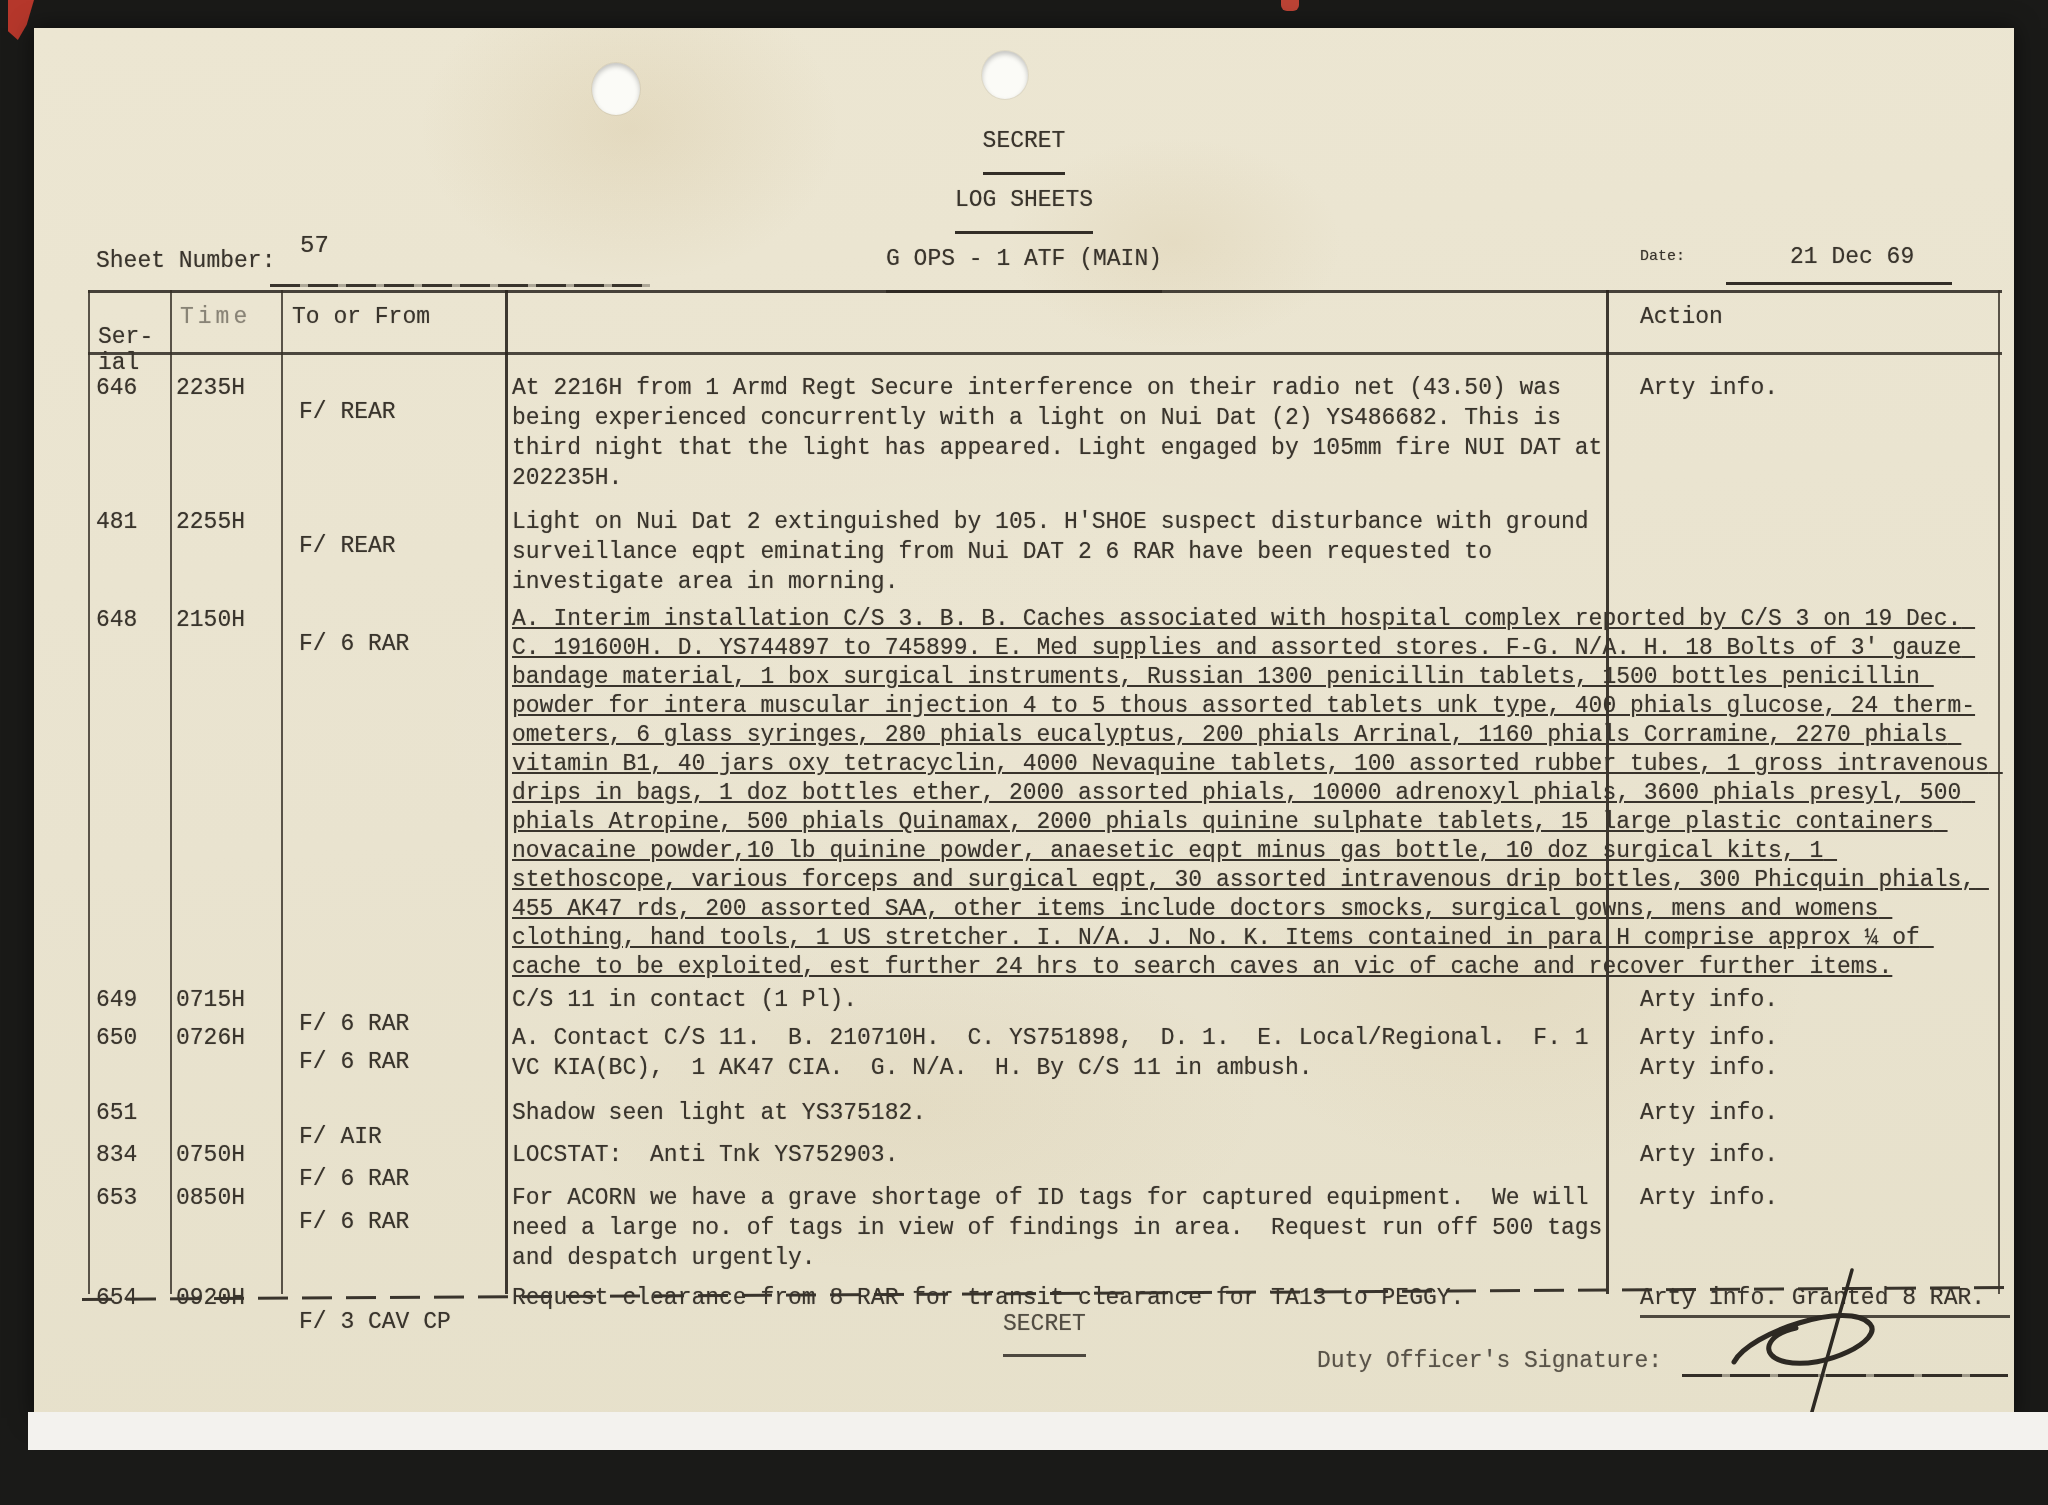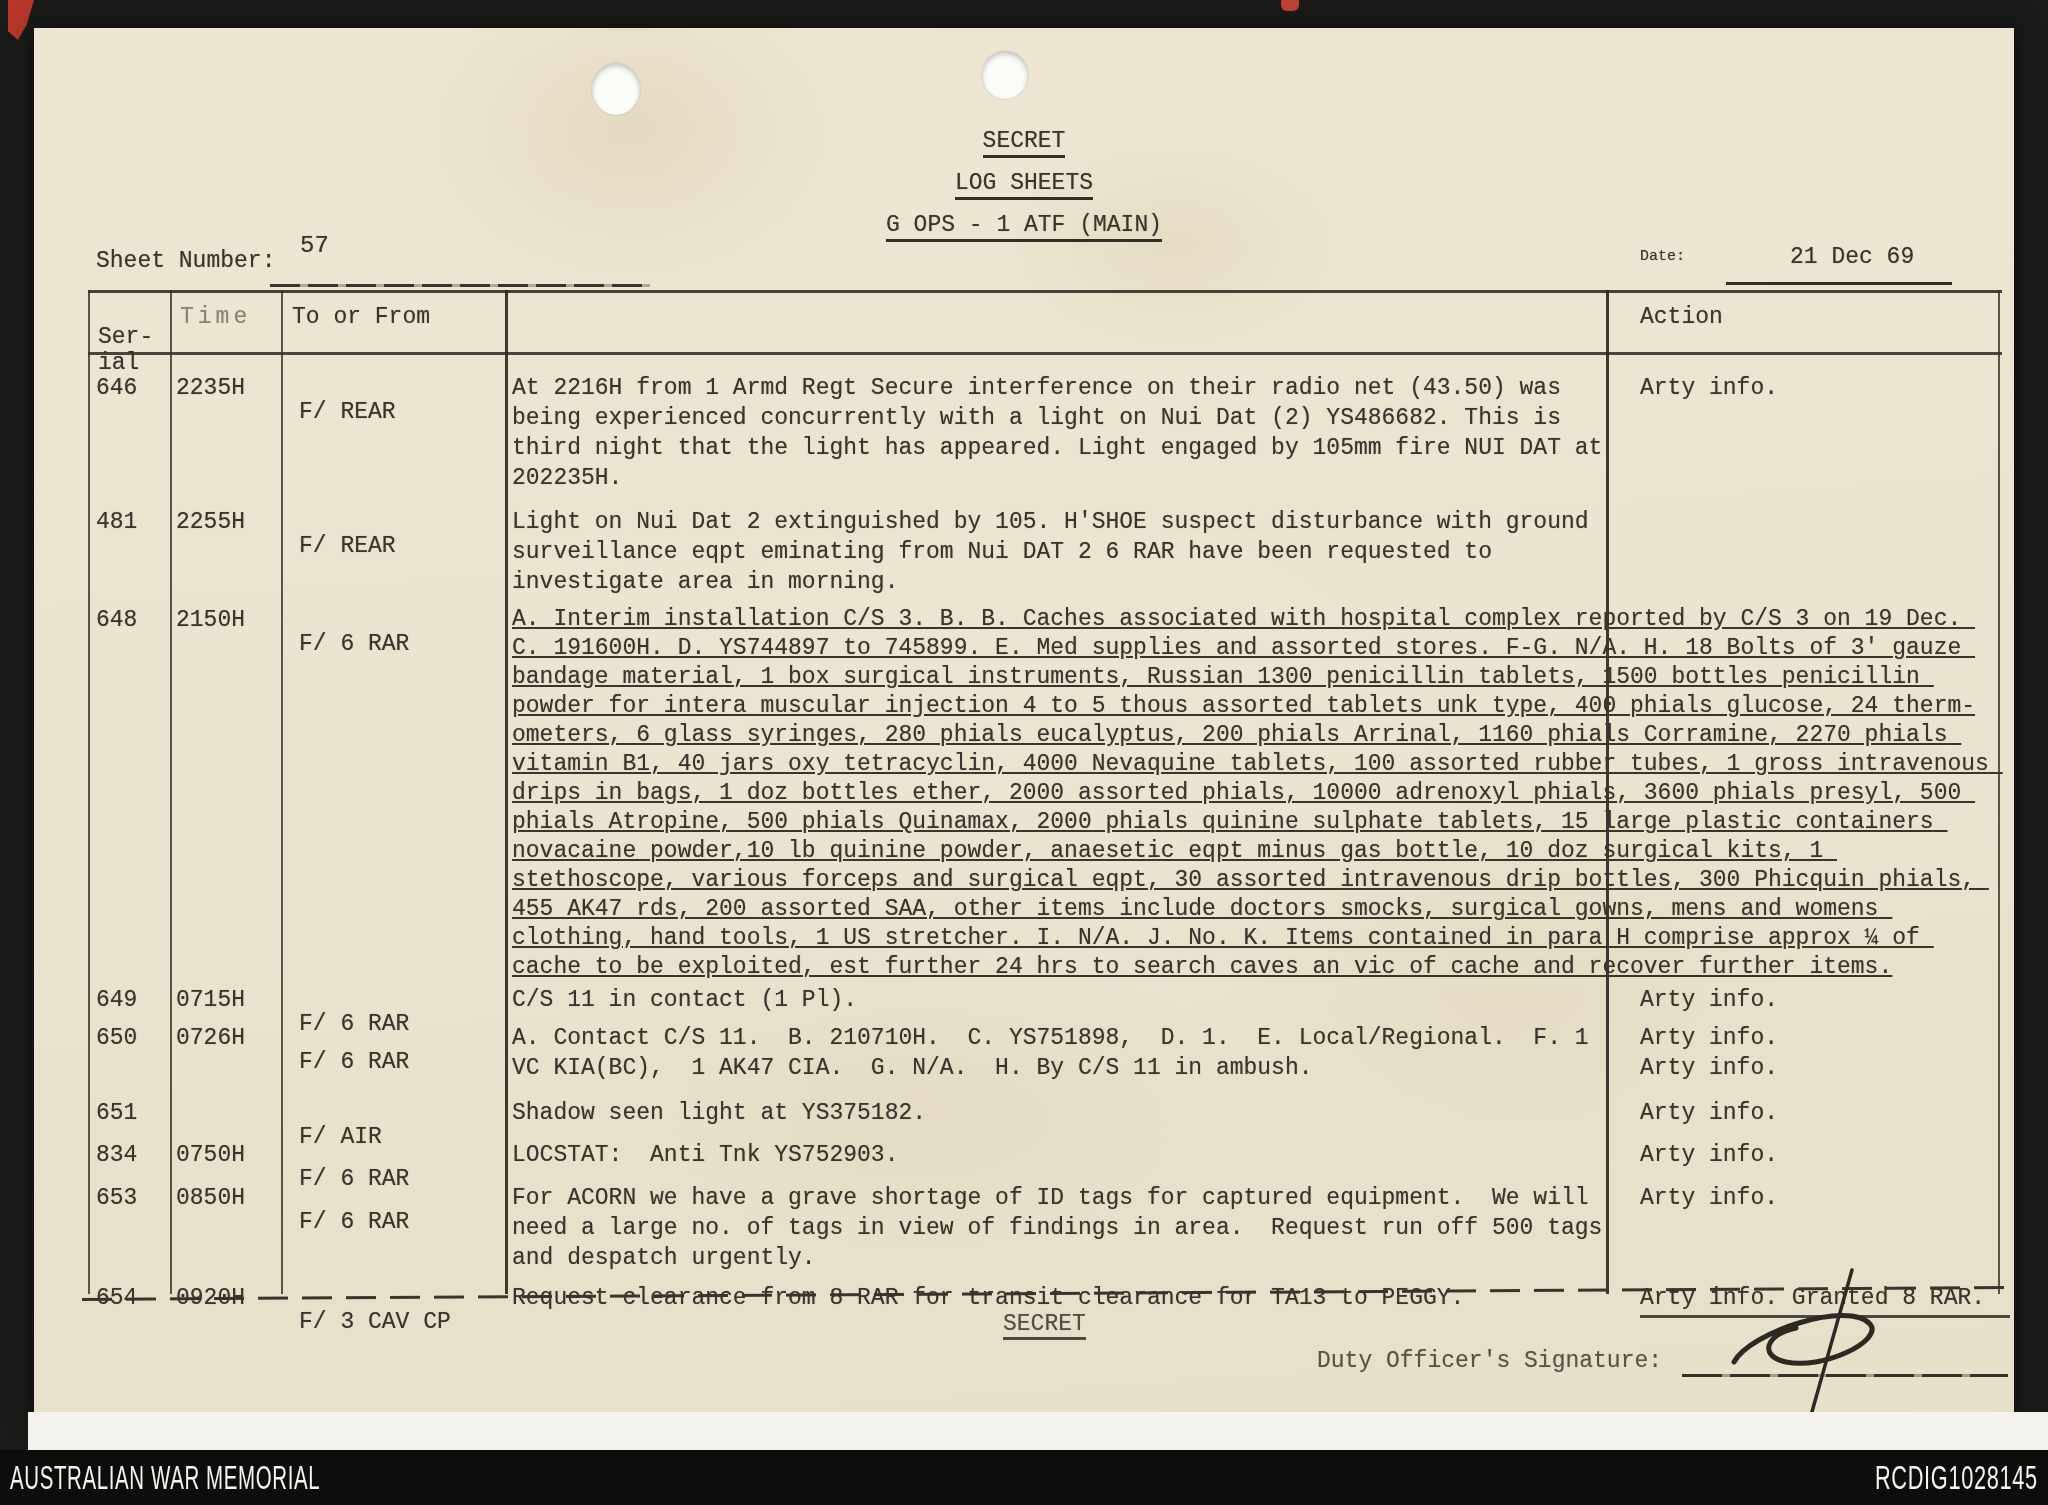--- a/index.html
+++ b/index.html
@@ -15,21 +15,21 @@
       radial-gradient(ellipse 300px 220px at 596px 100px, rgba(185,155,95,.16), transparent 70%),
       radial-gradient(ellipse 240px 150px at 1140px 215px, rgba(185,155,95,.12), transparent 70%),
       radial-gradient(ellipse 420px 280px at 1480px 950px, rgba(195,165,105,.10), transparent 70%),
       radial-gradient(ellipse 500px 240px at 880px 1080px, rgba(180,150,90,.08), transparent 70%),
       radial-gradient(ellipse 900px 500px at 990px 700px, rgba(255,255,250,.05), transparent 80%),
       linear-gradient(176deg,#ece6d2 0%,#e9e3cf 55%,#e6e0ca 100%);
     box-shadow:0 0 22px rgba(0,0,0,.55);
   }
 
   .tw { color:#39342c; text-shadow:0 0 1px rgba(57,52,44,.45); }
-  .tw-underline { border-bottom:3px solid #332e27; padding-bottom:0; }
+  .tw-underline { border-bottom:3px solid #332e27; padding-bottom:17px; }
 
   
   .hole { position:absolute; background:#fbfbf7; border-radius:50%;
           box-shadow:inset 0 3px 5px rgba(0,0,0,.22), 0 0 0 1px rgba(0,0,0,.06); }
   .hole-1 { left:558px; top:35px; width:48px; height:52px; }
   .hole-2 { left:948px; top:23px; width:46px; height:48px; }
 
   
   .redmark-left { position:absolute; left:8px; top:0; width:26px; height:40px;
     background:#b5372b; clip-path:polygon(0 0,100% 0,72% 62%,38% 100%,0 78%); }
@@ -221,18 +221,14 @@
     <div class="sig-line"></div>
     <svg class="sig-scribble" width="215" height="178" viewBox="0 0 215 178">
       <path d="M22 96 C38 66 136 34 158 58 C172 74 112 104 74 96 C46 90 54 68 84 62" stroke="#2d2923" stroke-width="5" fill="none" stroke-linecap="round"></path>
       <path d="M140 4 L92 174" stroke="#2d2923" stroke-width="3.5" fill="none" stroke-linecap="round"></path>
     </svg>
 
   </div>
 
   <div class="white-strip"></div>
 
-  <div class="footer-bar">
-    <span class="footer-text footer-left">AUSTRALIAN WAR MEMORIAL</span>
-    <span class="footer-text footer-right">RCDIG1028145</span>
-  </div>
 
 </div>
 
 </body></html>

